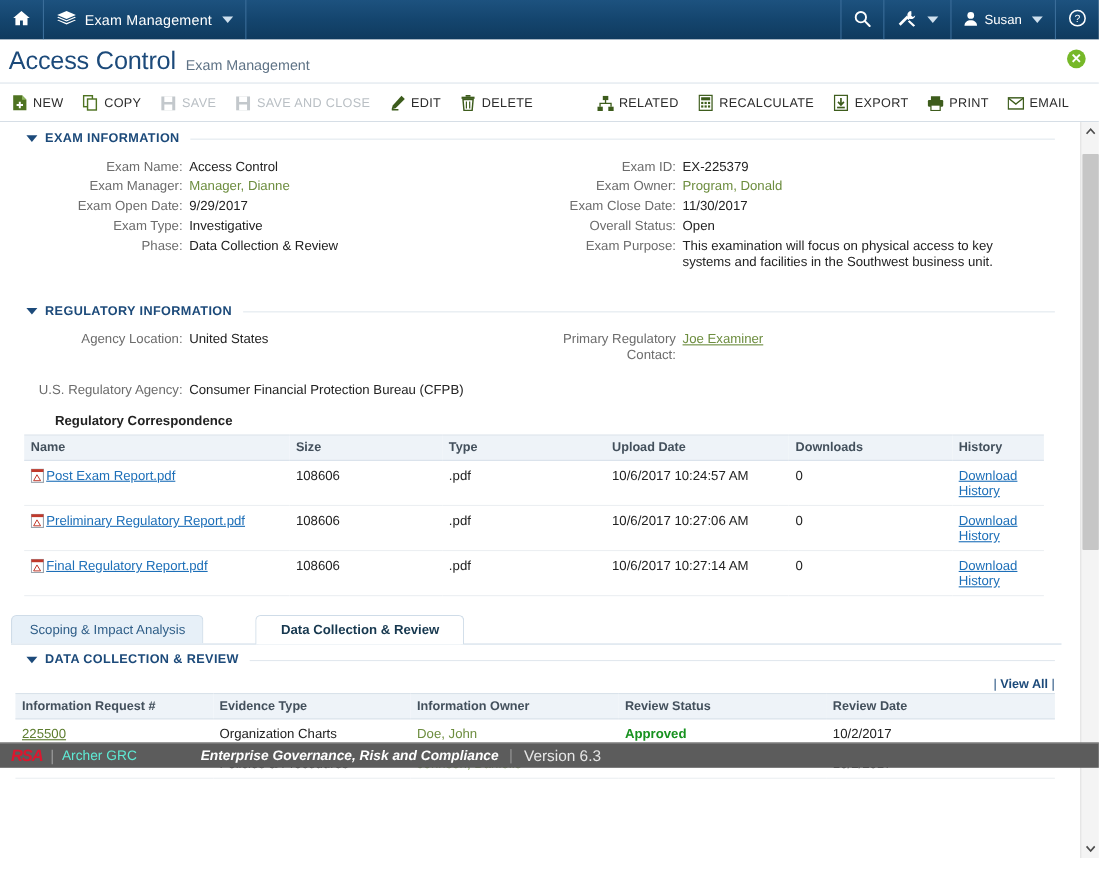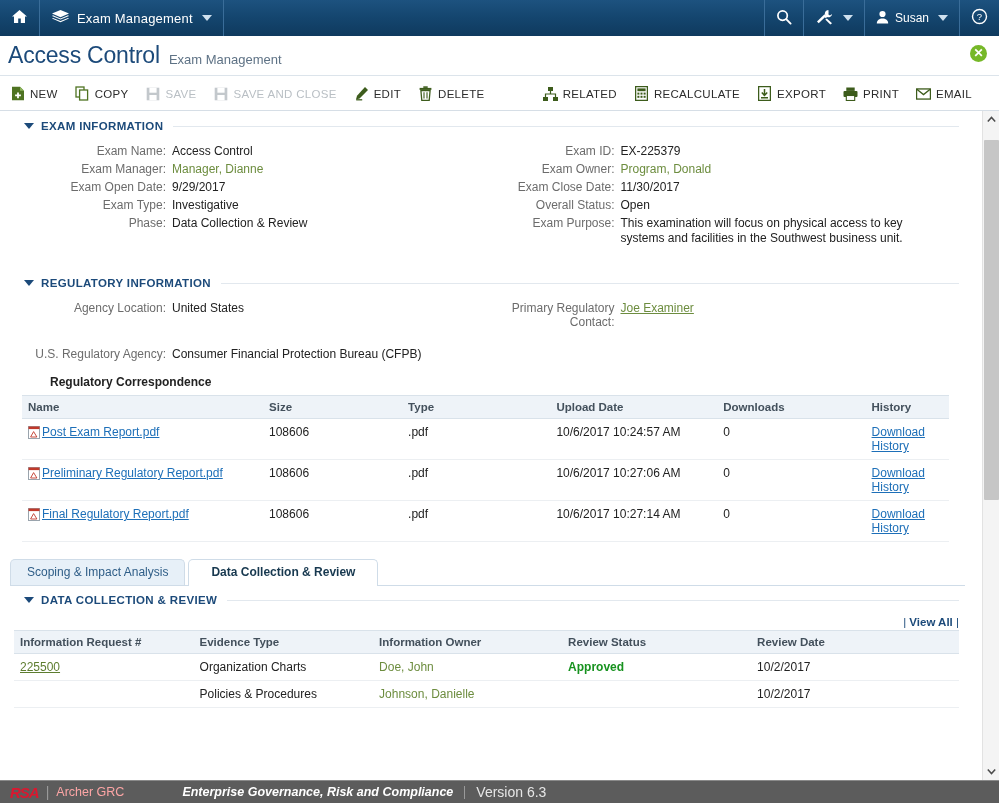--- a/index.html
+++ b/index.html
@@ -5,21 +5,21 @@
   * { box-sizing: border-box; }
   html, body {
     margin: 0; padding: 0;
     width: 999px; height: 803px;
     overflow: hidden;
     background: #ffffff;
     font-family: "Liberation Sans", sans-serif;
     font-size: 12px;
     color: #333333;
   }
-  #app { position: relative; width: 999px; height: 803px; text-decoration: underline; }
+  #app { position: relative; width: 999px; height: 698px; text-decoration: underline; }
 
   
   .topnav {
     position: absolute; top: 0; left: 0; width: 999px; height: 36px;
     background: linear-gradient(to bottom, #1d527f 0%, #14456e 50%, #0f3a5e 100%);
     display: flex; align-items: stretch;
   }
   .nav-cell {
     display: flex; align-items: center; justify-content: center;
     color: #ffffff; padding: 0 11px; height: 36px;
@@ -127,21 +127,21 @@
     border-bottom: 1px solid #eceff2; vertical-align: top;
   }
   .flink { color: #1d6fb8; text-decoration: underline; cursor: pointer; }
   .glink { color: #5d7d2f; text-decoration: underline; cursor: pointer; }
   .pdf-ico { display: inline-block; vertical-align: -3px; margin-right: 2px; }
   .st-approved { color: #17921f; font-weight: bold; font-size: 12px; }
 
   
   .tabstrip {
     margin: 18px 0 0 10px; display: flex; align-items: flex-end;
-    border-bottom: 1px solid #cfdce8; width: 955px; height: 26px;
+    border-bottom: 1px solid #cfdce8; width: 955px; height: 26px; gap: 44px;
   }
   .tab {
     border: 1px solid #cfdce8; border-bottom: none;
     border-radius: 5px 5px 0 0; padding: 5px 16px 5px 16px;
     font-size: 12px; color: #2e5d87; background: #e7f0f8;
     margin-right: 3px; cursor: pointer; line-height: 15px;
   }
   .tab.active {
     background: #ffffff; color: #17384f; font-weight: bold;
     position: relative; top: 1px; padding: 5px 22px 6px 22px;
@@ -175,21 +175,21 @@
     position: absolute; bottom: 0; left: 0; width: 999px; height: 23px;
     background: #5c5c5c; display: flex; align-items: center;
     color: #ffffff; border-top: 1px solid #8a8a8a;
   }
   .rsa-logo {
     color: #e2142d; font-weight: bold; font-size: 15px;
     font-style: italic; letter-spacing: -1px; padding-left: 10px;
     opacity: .95;
   }
   .rsa-pipe { color: #9a9a9a; padding: 0 7px; font-size: 14px; }
-  .rsa-prod { font-size: 12.5px; color: #fca5a5; }
+  .rsa-prod { font-size: 12.5px; color: #5eead4; }
   .foot-tag {
     font-size: 12.5px; font-weight: bold; font-style: italic;
     color: #ffffff; margin-left: 58px;
   }
   .foot-sep { width: 1px; height: 13px; background: #9a9a9a; margin: 0 11px; }
   .foot-ver { font-size: 14px; color: #e6e6e6; }
 </style>
 </head>
 <body>
 

